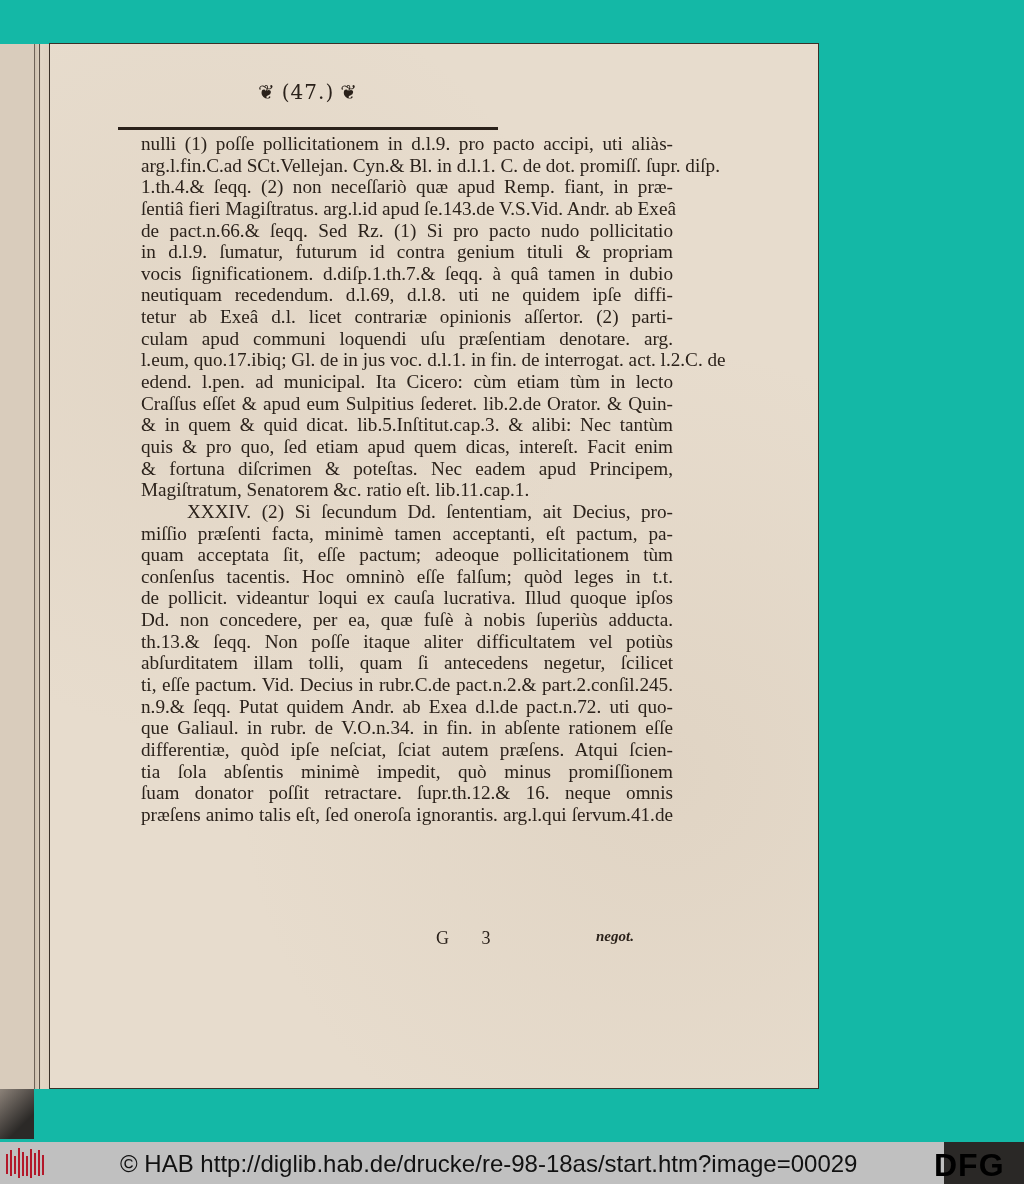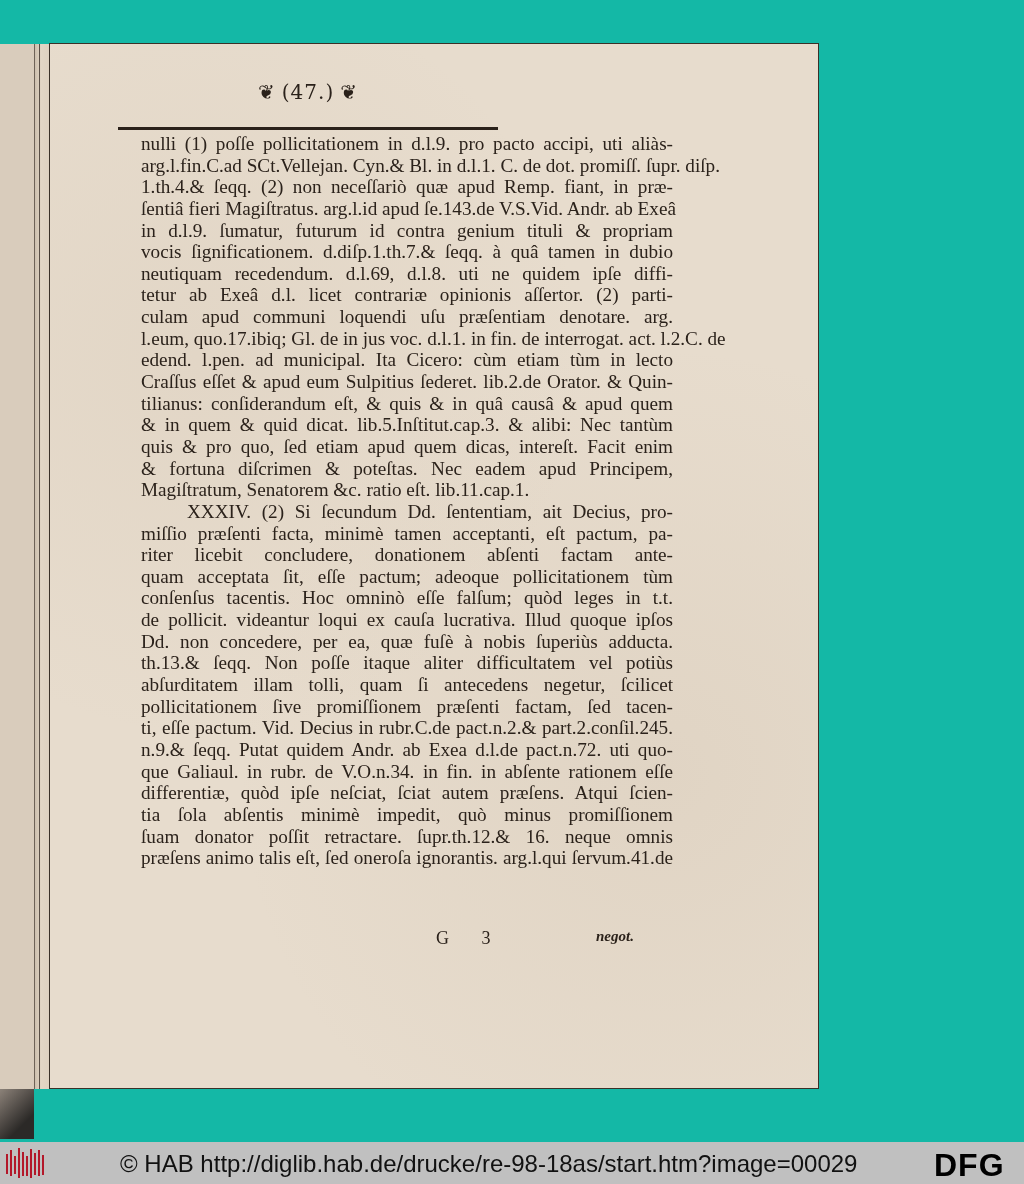--- a/index.html
+++ b/index.html
@@ -68,21 +68,21 @@
   .line.indent { padding-left:46px; }
   .signature {
     position:absolute; left:436px; top:928px; font-size:18px; color:#2b221b;
     font-family:"Liberation Serif", serif; letter-spacing:14px;
   }
   .catchword {
     position:absolute; left:596px; top:928px; font-size:15px; color:#2b221b;
     font-family:"Liberation Serif", serif; font-style:italic; font-weight:bold;
   }
   .footer {
-    position:absolute; left:0; top:1142px; width:1024px; height:42px;
+    position:absolute; left:0; top:1142px; width:944px; height:42px;
     background:#c0c0c0;
   }
   .hab-logo {
     position:absolute; left:4px; top:4px; width:44px; height:34px;
   }
   .copyright {
     position:absolute; left:120px; top:8px; font-size:24px; color:#111;
     font-family:"Liberation Sans", sans-serif; white-space:nowrap;
   }
   .dfg-logo {
@@ -104,43 +104,41 @@
       <span class="ornament">❦</span><span>(47.)</span><span class="ornament">❦</span>
     </div>
   </div>
   <div class="rule" style="left:118px;"></div>
 
   <div class="text-block" style="left:112px; top:133px; width:532px;margin-left:29px;">
     <div class="line">nulli (1) poſſe pollicitationem in d.l.9. pro pacto accipi, uti aliàs-</div>
     <div class="line">arg.l.fin.C.ad SCt.Vellejan. Cyn.&amp; Bl. in d.l.1. C. de dot. promiſſ. ſupr. diſp.</div>
     <div class="line">1.th.4.&amp; ſeqq. (2) non neceſſariò quæ apud Remp. fiant, in præ-</div>
     <div class="line">ſentiâ fieri Magiſtratus. arg.l.id apud ſe.143.de V.S.Vid. Andr. ab Exeâ</div>
+    <div class="line">de pact.n.66.&amp; ſeqq. Sed Rz. (1) Si pro pacto nudo pollicitatio</div>
     <div class="line">in d.l.9. ſumatur, futurum id contra genium tituli &amp; propriam</div>
     <div class="line">vocis ſignificationem. d.diſp.1.th.7.&amp; ſeqq. à quâ tamen in dubio</div>
     <div class="line">neutiquam recedendum. d.l.69, d.l.8. uti ne quidem ipſe diffi-</div>
     <div class="line">tetur ab Exeâ d.l. licet contrariæ opinionis aſſertor. (2) parti-</div>
     <div class="line">culam apud communi loquendi uſu præſentiam denotare. arg.</div>
     <div class="line">l.eum, quo.17.ibiq; Gl. de in jus voc. d.l.1. in fin. de interrogat. act. l.2.C. de</div>
     <div class="line">edend. l.pen. ad municipal. Ita Cicero: cùm etiam tùm in lecto</div>
     <div class="line">Craſſus eſſet &amp; apud eum Sulpitius ſederet. lib.2.de Orator. &amp; Quin-</div>
-    <div class="line">tilianus: conſiderandum eſt, &amp; quis &amp; in quâ causâ &amp; apud quem</div>
     <div class="line">&amp; in quem &amp; quid dicat. lib.5.Inſtitut.cap.3. &amp; alibi: Nec tantùm</div>
     <div class="line">quis &amp; pro quo, ſed etiam apud quem dicas, intereſt. Facit enim</div>
     <div class="line">&amp; fortuna diſcrimen &amp; poteſtas. Nec eadem apud Principem,</div>
     <div class="line last">Magiſtratum, Senatorem &amp;c. ratio eſt. lib.11.cap.1.</div>
     <div class="line indent">XXXIV. (2) Si ſecundum Dd. ſententiam, ait Decius, pro-</div>
     <div class="line">miſſio præſenti facta, minimè tamen acceptanti, eſt pactum, pa-</div>
-    <div class="line">riter licebit concludere, donationem abſenti factam ante-</div>
     <div class="line">quam acceptata ſit, eſſe pactum; adeoque pollicitationem tùm</div>
     <div class="line">conſenſus tacentis. Hoc omninò eſſe falſum; quòd leges in t.t.</div>
     <div class="line">de pollicit. videantur loqui ex cauſa lucrativa. Illud quoque ipſos</div>
     <div class="line">Dd. non concedere, per ea, quæ fuſè à nobis ſuperiùs adducta.</div>
     <div class="line">th.13.&amp; ſeqq. Non poſſe itaque aliter difficultatem vel potiùs</div>
     <div class="line">abſurditatem illam tolli, quam ſi antecedens negetur, ſcilicet</div>
-    <div class="line">pollicitationem ſive promiſſionem præſenti factam, ſed tacen-</div>
     <div class="line">ti, eſſe pactum. Vid. Decius in rubr.C.de pact.n.2.&amp; part.2.conſil.245.</div>
     <div class="line">n.9.&amp; ſeqq. Putat quidem Andr. ab Exea d.l.de pact.n.72. uti quo-</div>
     <div class="line">que Galiaul. in rubr. de V.O.n.34. in fin. in abſente rationem eſſe</div>
     <div class="line">differentiæ, quòd ipſe neſciat, ſciat autem præſens. Atqui ſcien-</div>
     <div class="line">tia ſola abſentis minimè impedit, quò minus promiſſionem</div>
     <div class="line">ſuam donator poſſit retractare. ſupr.th.12.&amp; 16. neque omnis</div>
     <div class="line">præſens animo talis eſt, ſed oneroſa ignorantis. arg.l.qui ſervum.41.de</div>
   </div>
 
   <div class="signature">G 3</div>

